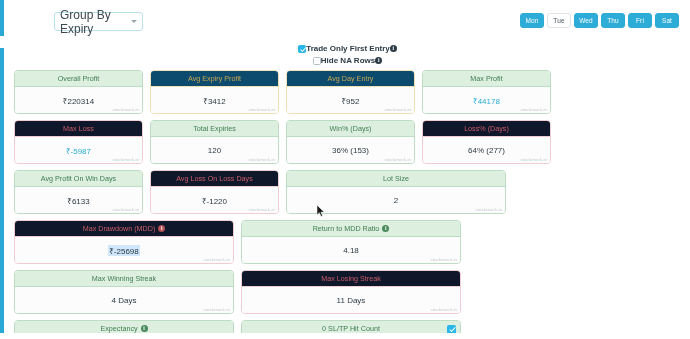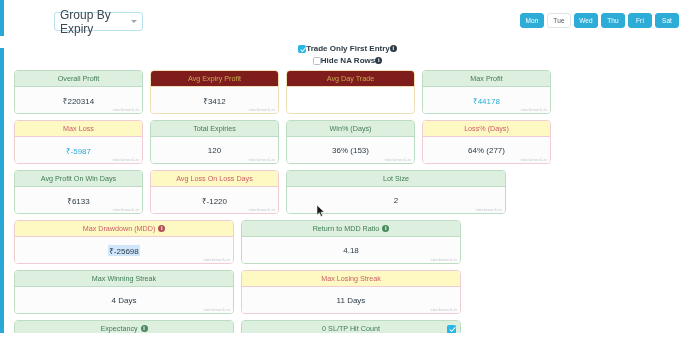--- a/index.html
+++ b/index.html
@@ -164,23 +164,23 @@
     position: absolute;
     right: 3px; bottom: 1px;
     font-size: 4.4px;
     color: #c3c9cd;
     letter-spacing: .1px;
   }
   
   .green { border: 1px solid #bcdcc3; }
   .green .card-head { background: #ddefdf; color: #3f7c52; border-bottom: 1px solid #bcdcc3; }
   .yellow { border: 1px solid #eedfb4; }
-  .yellow .card-head { background: #7f1d1d; color: #caa94f; border-bottom: 1px solid #eedfb4; }
+  .yellow .card-head { background: #0c4a6e; color: #caa94f; border-bottom: 1px solid #eedfb4; }
   .red { border: 1px solid #f0cdd2; }
-  .red .card-head { background: #fef9c3; color: #cc5d68; border-bottom: 1px solid #f0cdd2; }
+  .red .card-head { background: #0f172a; color: #cc5d68; border-bottom: 1px solid #f0cdd2; }
   .val-link { color: #2cacd6; }
   .val-sel { background: #cfe6fb; padding: 0 1px; }
   
   .head-cb {
     position: absolute;
     right: 4px; top: 3.5px;
     width: 9px; height: 9px;
     background: #29b6e8;
     border: 1px solid #29b6e8;
     border-radius: 1.5px;
@@ -261,21 +261,25 @@
           <div class="card-head">
             <span>Avg Expiry Profit</span>
           </div>
           <div class="card-body">
             <span>₹3412</span>
             <span class="wm">stockmock.in</span>
           </div>
         </div>
         <div class="card yellow w5">
           <div class="card-head">
-            <span>Avg Day Trade</span>
+            <span>Avg Day Entry</span>
+          </div>
+          <div class="card-body">
+            <span>₹952</span>
+            <span class="wm">stockmock.in</span>
           </div>
         </div>
         <div class="card green w5">
           <div class="card-head">
             <span>Max Profit</span>
           </div>
           <div class="card-body">
             <span class="val-link">₹44178</span>
             <span class="wm">stockmock.in</span>
           </div>

